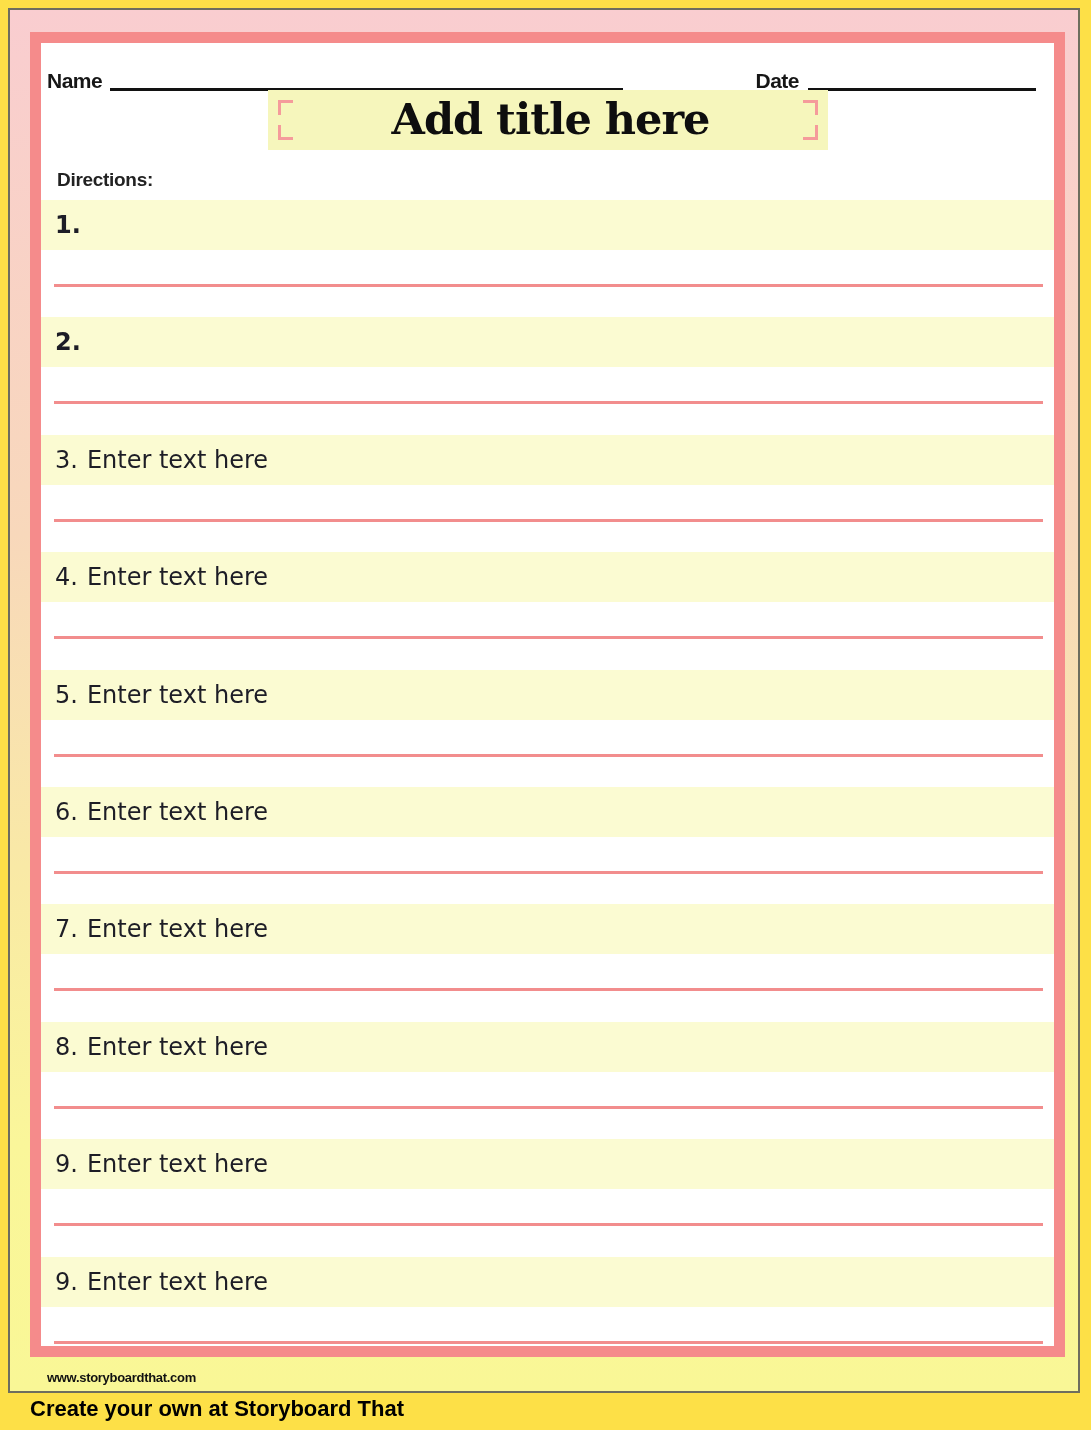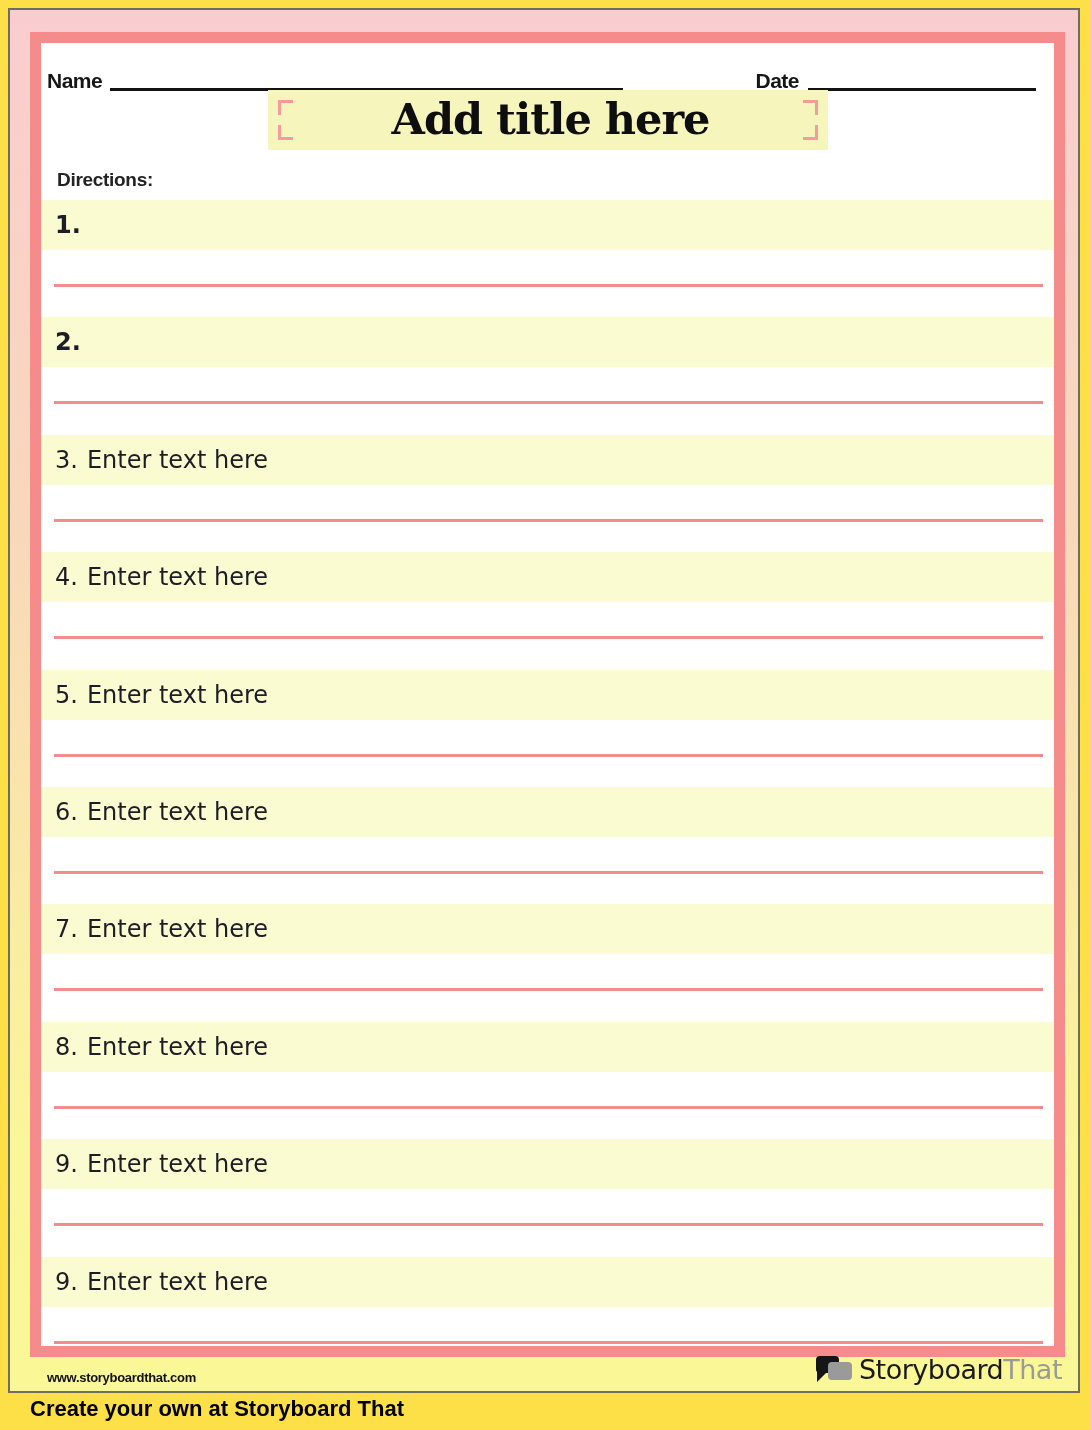--- a/index.html
+++ b/index.html
@@ -192,24 +192,16 @@
               <span class="num">9.</span>
               <span class="txt">Enter text here</span>
             </div>
             <div class="answer-line"></div>
           </div>
         </div>
     </div>
 
     <div class="footer-url">www.storyboardthat.com</div>
 
-    <div class="logo">
-      <span class="logo-icon">
-        <span class="bubble-back"></span>
-        <span class="bubble-front"></span>
-      </span>
-      <span class="logo-storyboard">Storyboard</span>
-        <span class="logo-that">That</span>
-    </div>
   </div>
 
   <div class="tagline">Create your own at Storyboard That</div>
 </div>
 
 </body></html>

